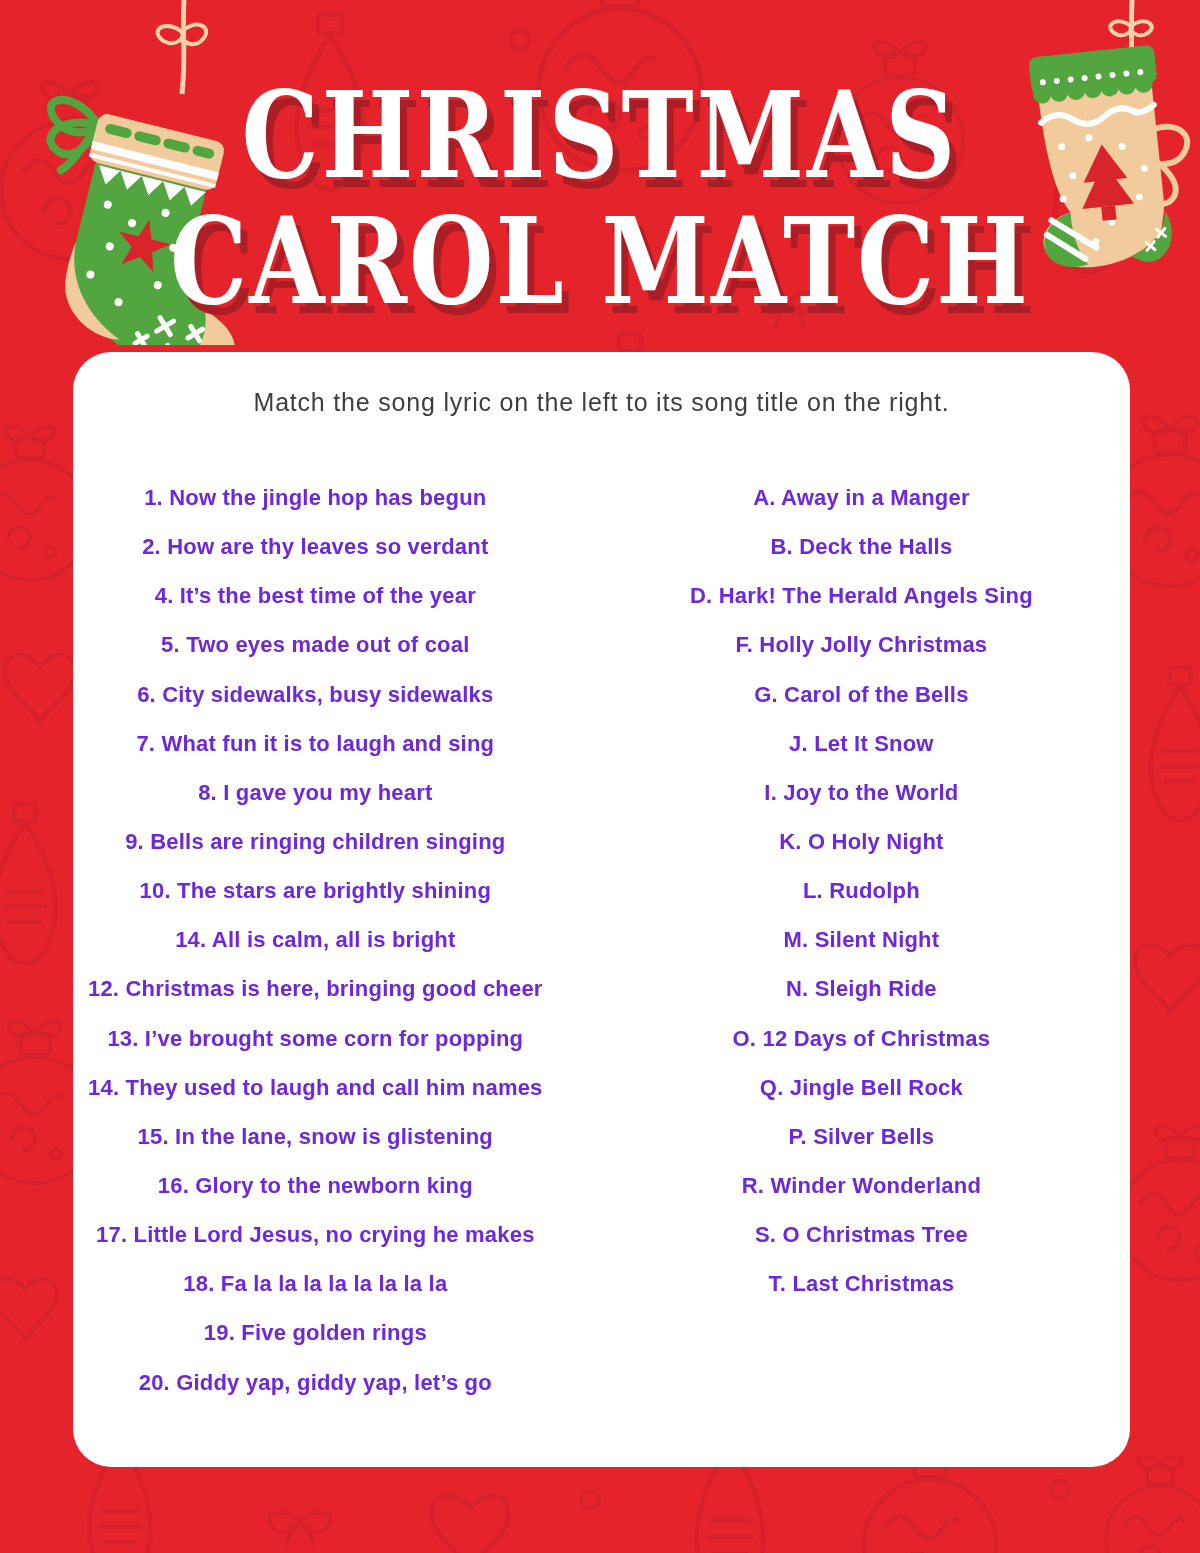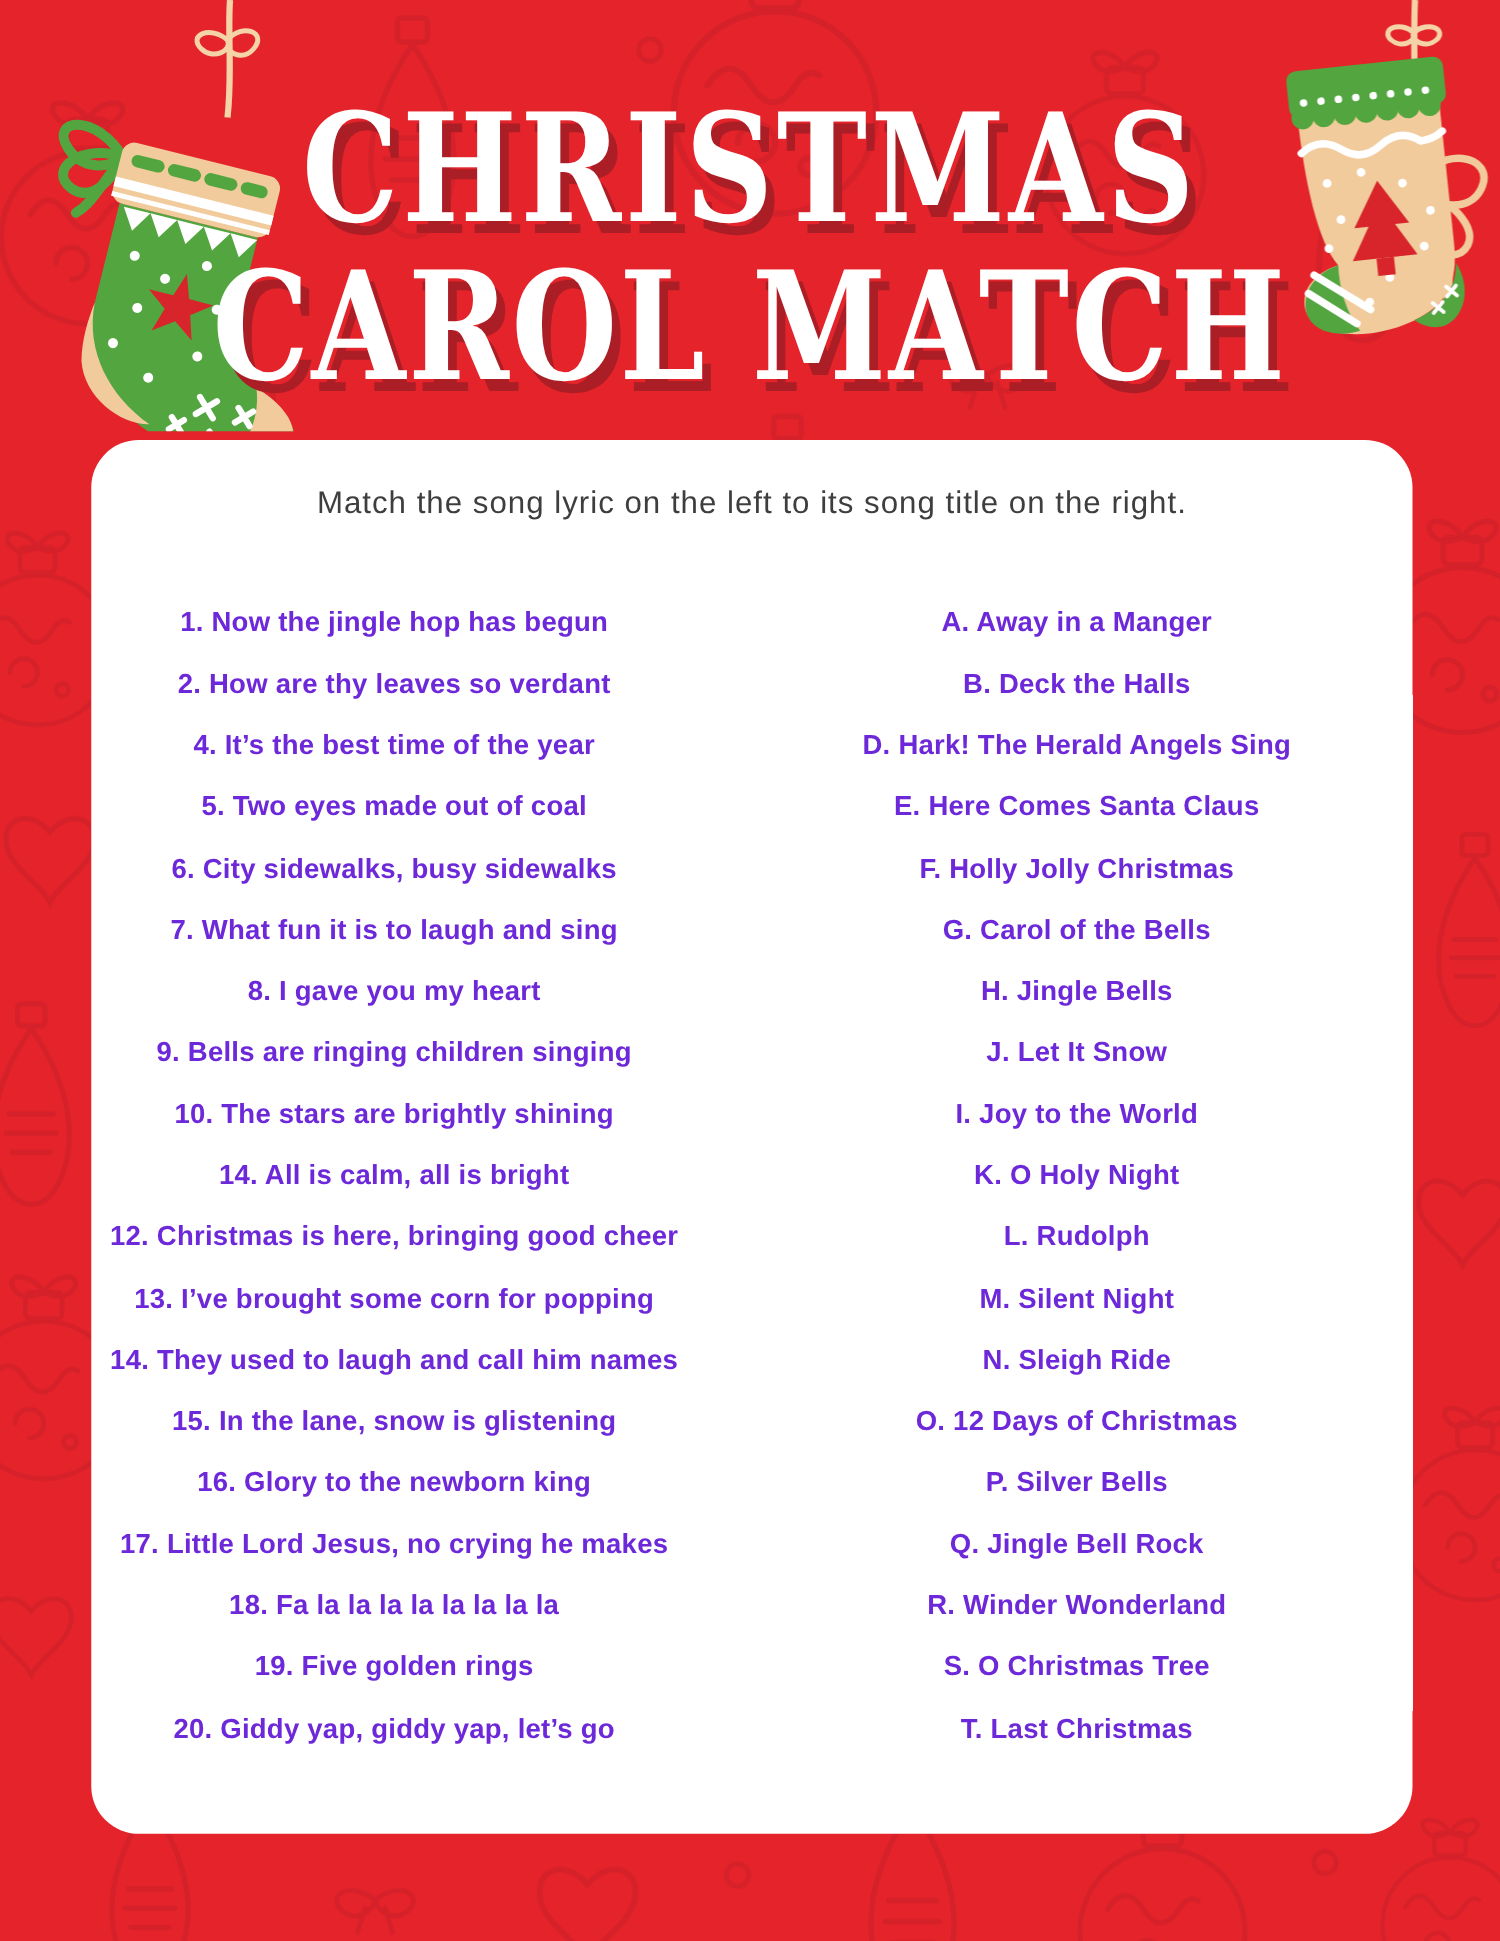--- a/index.html
+++ b/index.html
@@ -208,32 +208,30 @@
       <div class="row">17. Little Lord Jesus, no crying he makes</div>
       <div class="row">18. Fa la la la la la la la la</div>
       <div class="row">19. Five golden rings</div>
       <div class="row">20. Giddy yap, giddy yap, let’s go</div>
     </div>
 
     <div class="list titles">
       <div class="row">A. Away in a Manger</div>
       <div class="row">B. Deck the Halls</div>
       <div class="row">D. Hark! The Herald Angels Sing</div>
-      <div class="row">E. Here Comes Santa Claus</div>
       <div class="row">F. Holly Jolly Christmas</div>
       <div class="row">G. Carol of the Bells</div>
-      <div class="row">H. Jingle Bells</div>
       <div class="row">J. Let It Snow</div>
       <div class="row">I. Joy to the World</div>
       <div class="row">K. O Holy Night</div>
       <div class="row">L. Rudolph</div>
       <div class="row">M. Silent Night</div>
       <div class="row">N. Sleigh Ride</div>
       <div class="row">O. 12 Days of Christmas</div>
+      <div class="row">Q. Jingle Bell Rock</div>
       <div class="row">P. Silver Bells</div>
-      <div class="row">Q. Jingle Bell Rock</div>
       <div class="row">R. Winder Wonderland</div>
       <div class="row">S. O Christmas Tree</div>
       <div class="row">T. Last Christmas</div>
     </div>
   </div>
 
 </div>
 
 </body></html>

